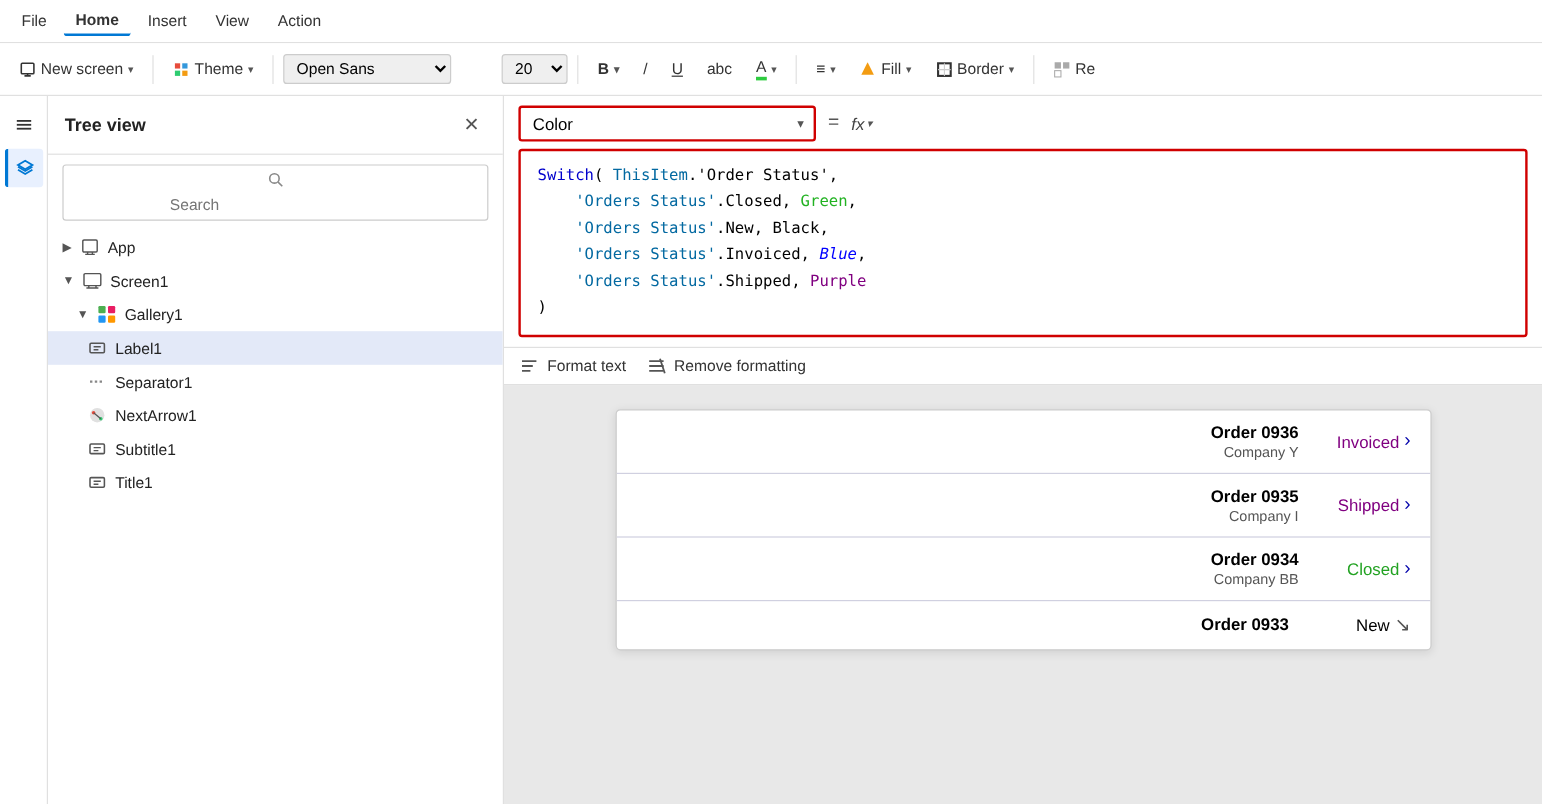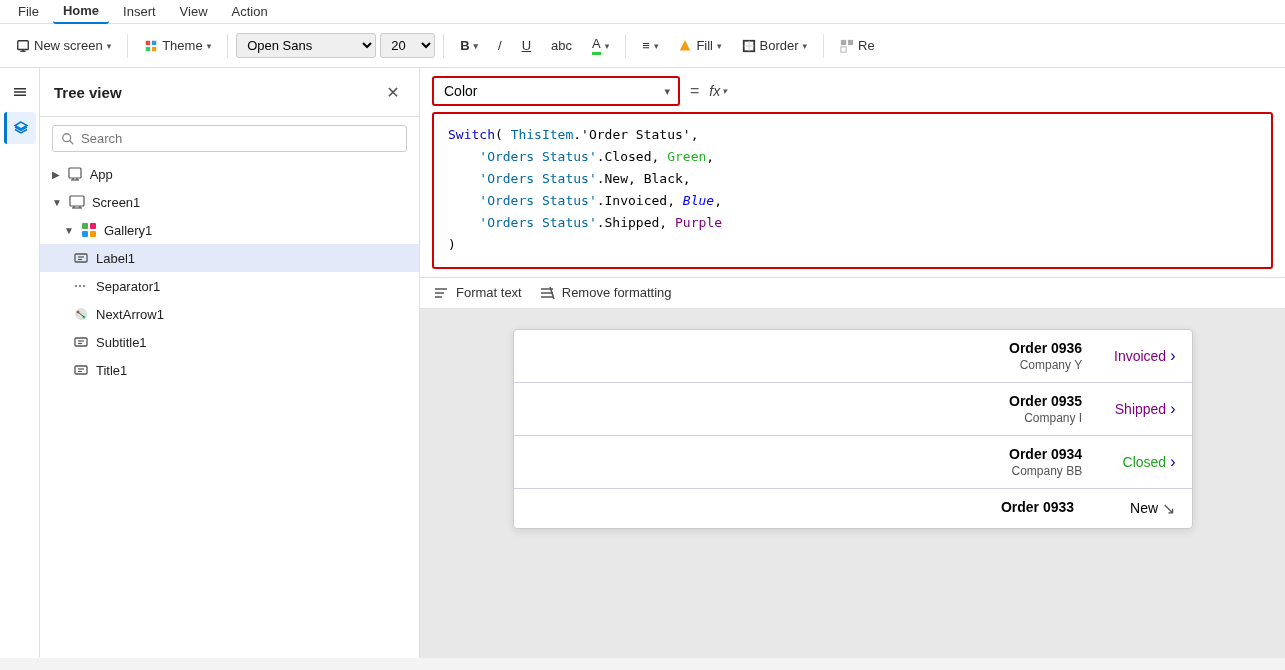--- a/index.html
+++ b/index.html
@@ -1,29 +1,29 @@
 <!DOCTYPE html>
 <html><head>
   <meta charset="utf-8">
   <style>
     * { box-sizing: border-box; margin: 0; padding: 0; }
     body { font-family: 'Segoe UI', Arial, sans-serif; font-size: 13px; background: #f3f3f3; overflow: hidden; width: 1285px; height: 670px; }
 
     
-    .menu-bar { display: flex; align-items: center; height: 24px; background: #fff; border-bottom: 1px solid #e0e0e0; padding: 0 8px; gap: 4px; text-align: center; }
+    .menu-bar { display: flex; align-items: center; height: 36px; background: #fff; border-bottom: 1px solid #e0e0e0; padding: 0 8px; gap: 4px; text-align: center; }
     .menu-item { padding: 4px 10px; font-size: 13px; cursor: pointer; color: #333; border-radius: 3px; }
     .menu-item.active { font-weight: 700; border-bottom: 2px solid #0078d4; }
 
     
     .toolbar { display: flex; align-items: center; height: 44px; background: #fff; border-bottom: 1px solid #e0e0e0; padding: 0 8px; gap: 4px; }
     .toolbar-btn { display: flex; align-items: center; gap: 4px; padding: 4px 8px; cursor: pointer; font-size: 13px; color: #333; border-radius: 3px; border: none; background: transparent; white-space: nowrap; }
     .toolbar-btn svg { width: 14px; height: 14px; }
     .toolbar-separator { width: 1px; height: 24px; background: #e0e0e0; margin: 0 4px; }
     .font-select { width: 140px; padding: 3px 6px; border: 1px solid #ccc; border-radius: 3px; font-size: 13px; }
-    .font-size-select { width: 55px; padding: 3px 6px; border: 1px solid #ccc; border-radius: 3px; font-size: 13px; }
+    .font-size-select { width: 55px; padding: 3px 6px; border: 1px solid #ccc; border-radius: 3px; font-size: 13px; margin-left: 38px; }
     .bold-btn { font-weight: 700; }
     .underline-btn { text-decoration: underline; }
     .a-color { border-bottom: 3px solid #2ecc40; padding-bottom: 1px; }
     .chevron { font-size: 9px; color: #555; }
     .property-select-wrapper { position: relative; border: 2px solid #d00000; border-radius: 3px; }
     .property-select { width: 244px; padding: 5px 28px 5px 10px; font-size: 14px; border: none; outline: none; background: transparent; appearance: none; cursor: pointer; }
     .property-chevron { position: absolute; right: 8px; top: 50%; transform: translateY(-50%); font-size: 11px; color: #555; pointer-events: none; }
     .equals-sign { font-size: 16px; color: #555; padding: 0 4px; }
     .fx-btn { font-style: italic; font-size: 14px; color: #444; cursor: pointer; display: flex; align-items: center; gap: 2px; justify-content: flex-end; }
     .kw { color: #0000cc; }
@@ -39,21 +39,21 @@
     
     .left-icon-bar { width: 40px; background: #fff; border-right: 1px solid #e0e0e0; display: flex; flex-direction: column; align-items: center; padding-top: 8px; gap: 4px; }
     .icon-btn { width: 32px; height: 32px; display: flex; align-items: center; justify-content: center; cursor: pointer; border-radius: 3px; }
     .active-sidebar { background: #e8f0fe; border-left: 3px solid #0078d4; }
 
     
     .tree-panel { width: 380px; background: #fff; border-right: 1px solid #e0e0e0; display: flex; flex-direction: column; }
     .tree-header { display: flex; align-items: center; justify-content: space-between; padding: 12px 14px; border-bottom: 1px solid #e0e0e0; }
     .tree-title { font-size: 15px; font-weight: 600; color: #222; }
     .tree-close { cursor: pointer; font-size: 16px; color: #555; width: 24px; height: 24px; display: flex; align-items: center; justify-content: center; }
-    .tree-search { margin: 8px 12px; border: 1px solid #ccc; border-radius: 3px; display: flex; align-items: center; padding: 5px 8px; gap: 6px; }
+    .tree-search { margin: 8px 12px; border: 1px solid #ccc; border-radius: 3px; display: flex; align-items: center; padding: 5px 8px; gap: 6px; flex-direction: column; }
     .tree-search input { border: none; outline: none; font-size: 13px; flex: 1; }
     .tree-items { flex: 1; overflow-y: auto; }
     .tree-item { display: flex; align-items: center; padding: 5px 12px; gap: 6px; cursor: pointer; font-size: 13px; color: #222; }
     .tree-item.selected { background: #e3e9f8; }
     .tree-item-indent1 { padding-left: 24px; }
     .tree-item-indent2 { padding-left: 32px; }
     .tree-icon { width: 18px; height: 18px; flex-shrink: 0; display: flex; align-items: center; justify-content: center; font-size: 13px; }
     .triangle { font-size: 10px; color: #555; }
 
     

